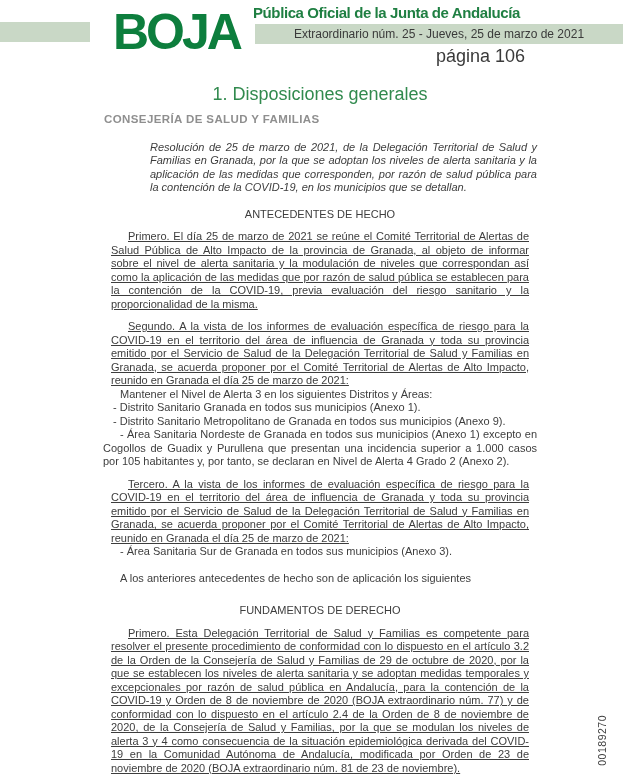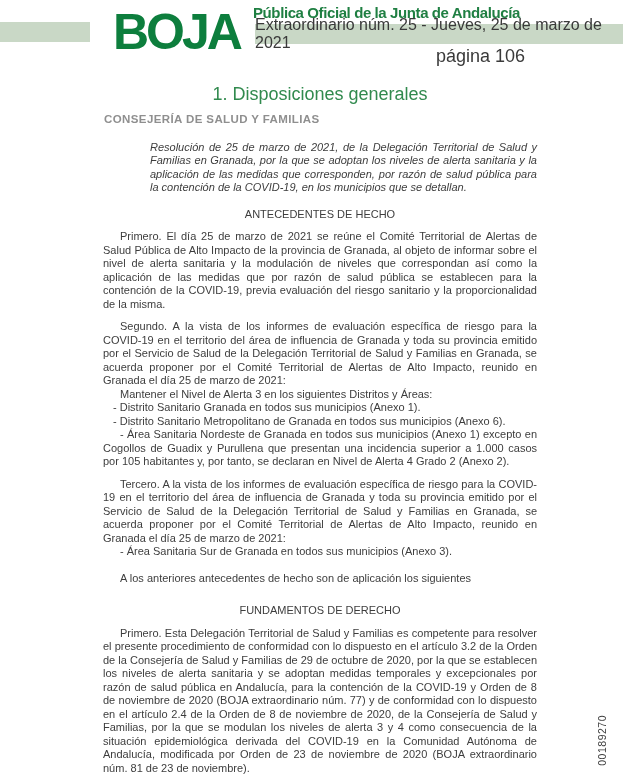--- a/index.html
+++ b/index.html
@@ -28,21 +28,21 @@
   }
   .bulletin-title {
     position: absolute; left: 253px; top: 4px;
     font-size: 15px; font-weight: 700; letter-spacing: -0.4px;
     color: #1f7f42; white-space: nowrap;
   }
   .band-right {
     position: absolute; left: 255px; right: 6px; top: 24px;
     height: 20px; background: #c9d8c6;
     display: flex; align-items: center; justify-content: center;
-    font-size: 16px; color: #3a3a3a;
+    font-size: 12px; color: #3a3a3a;
   }
   .page-num {
     position: absolute; left: 0; top: 46px;
     width: 525px; text-align: right;
     font-size: 18px; color: #3a3a3a;
   }
 
   
   .doc {
     position: absolute; left: 103px; top: 84px; width: 434px;
@@ -55,21 +55,21 @@
   .department {
     margin: 0 1px 14px; font-size: 11.5px; font-weight: 700;
     letter-spacing: 0.4px; color: #8f8f8f; text-align: left;
   }
   .summary {
     margin: 0 0 13px 47px; font-style: italic; text-align: justify;
   }
   .center-heading {
     margin: 0 0 9px; text-align: center;
   }
-  .para { margin: 0 0 9px; text-indent: 17px; }
+  .para { margin: 0 8px 9px; text-indent: 17px; text-decoration: underline; }
   .para.nogap { margin-bottom: 0; }
   .line { margin: 0; text-indent: 17px; text-align: left; }
   .dash-item { margin: 0; text-indent: 10px; text-align: left; }
   .dash-para { margin: 0 0 9px; text-indent: 17px; }
   .closing { margin: 13px 0 0; text-indent: 17px; text-align: left; }
   .fund-heading { margin: 19px 0 9px; text-align: center; }
 
   
   .reg-code {
     position: absolute; right: 21px; bottom: 12px;
@@ -98,21 +98,21 @@
 
     <p class="summary">Resolución de 25 de marzo de 2021, de la Delegación Territorial de Salud y Familias en Granada, por la que se adoptan los niveles de alerta sanitaria y la aplicación de las medidas que corresponden, por razón de salud pública para la contención de la COVID-19, en los municipios que se detallan.</p>
 
     <div class="center-heading">ANTECEDENTES DE HECHO</div>
 
     <p class="para">Primero. El día 25 de marzo de 2021 se reúne el Comité Territorial de Alertas de Salud Pública de Alto Impacto de la provincia de Granada, al objeto de informar sobre el nivel de alerta sanitaria y la modulación de niveles que correspondan así como la aplicación de las medidas que por razón de salud pública se establecen para la contención de la COVID-19, previa evaluación del riesgo sanitario y la proporcionalidad de la misma.</p>
 
     <p class="para nogap">Segundo. A la vista de los informes de evaluación específica de riesgo para la COVID-19 en el territorio del área de influencia de Granada y toda su provincia emitido por el Servicio de Salud de la Delegación Territorial de Salud y Familias en Granada, se acuerda proponer por el Comité Territorial de Alertas de Alto Impacto, reunido en Granada el día 25 de marzo de 2021:</p>
     <p class="line">Mantener el Nivel de Alerta 3 en los siguientes Distritos y Áreas:</p>
     <p class="dash-item">- Distrito Sanitario Granada en todos sus municipios (Anexo 1).</p>
-    <p class="dash-item">- Distrito Sanitario Metropolitano de Granada en todos sus municipios (Anexo 6).</p>
+    <p class="dash-item">- Distrito Sanitario Metropolitano de Granada en todos sus municipios (Anexo 9).</p>
     <p class="dash-para">- Área Sanitaria Nordeste de Granada en todos sus municipios (Anexo 1) excepto en Cogollos de Guadix y Purullena que presentan una incidencia superior a 1.000 casos por 105 habitantes y, por tanto, se declaran en Nivel de Alerta 4 Grado 2 (Anexo 2).</p>
 
     <p class="para nogap">Tercero. A la vista de los informes de evaluación específica de riesgo para la COVID-19 en el territorio del área de influencia de Granada y toda su provincia emitido por el Servicio de Salud de la Delegación Territorial de Salud y Familias en Granada, se acuerda proponer por el Comité Territorial de Alertas de Alto Impacto, reunido en Granada el día 25 de marzo de 2021:</p>
     <p class="line">- Área Sanitaria Sur de Granada en todos sus municipios (Anexo 3).</p>
 
     <p class="closing">A los anteriores antecedentes de hecho son de aplicación los siguientes</p>
 
     <div class="center-heading fund-heading">FUNDAMENTOS DE DERECHO</div>
 
     <p class="para">Primero. Esta Delegación Territorial de Salud y Familias es competente para resolver el presente procedimiento de conformidad con lo dispuesto en el artículo 3.2 de la Orden de la Consejería de Salud y Familias de 29 de octubre de 2020, por la que se establecen los niveles de alerta sanitaria y se adoptan medidas temporales y excepcionales por razón de salud pública en Andalucía, para la contención de la COVID-19 y Orden de 8 de noviembre de 2020 (BOJA extraordinario núm. 77) y de conformidad con lo dispuesto en el artículo 2.4 de la Orden de 8 de noviembre de 2020, de la Consejería de Salud y Familias, por la que se modulan los niveles de alerta 3 y 4 como consecuencia de la situación epidemiológica derivada del COVID-19 en la Comunidad Autónoma de Andalucía, modificada por Orden de 23 de noviembre de 2020 (BOJA extraordinario núm. 81 de 23 de noviembre).</p>

